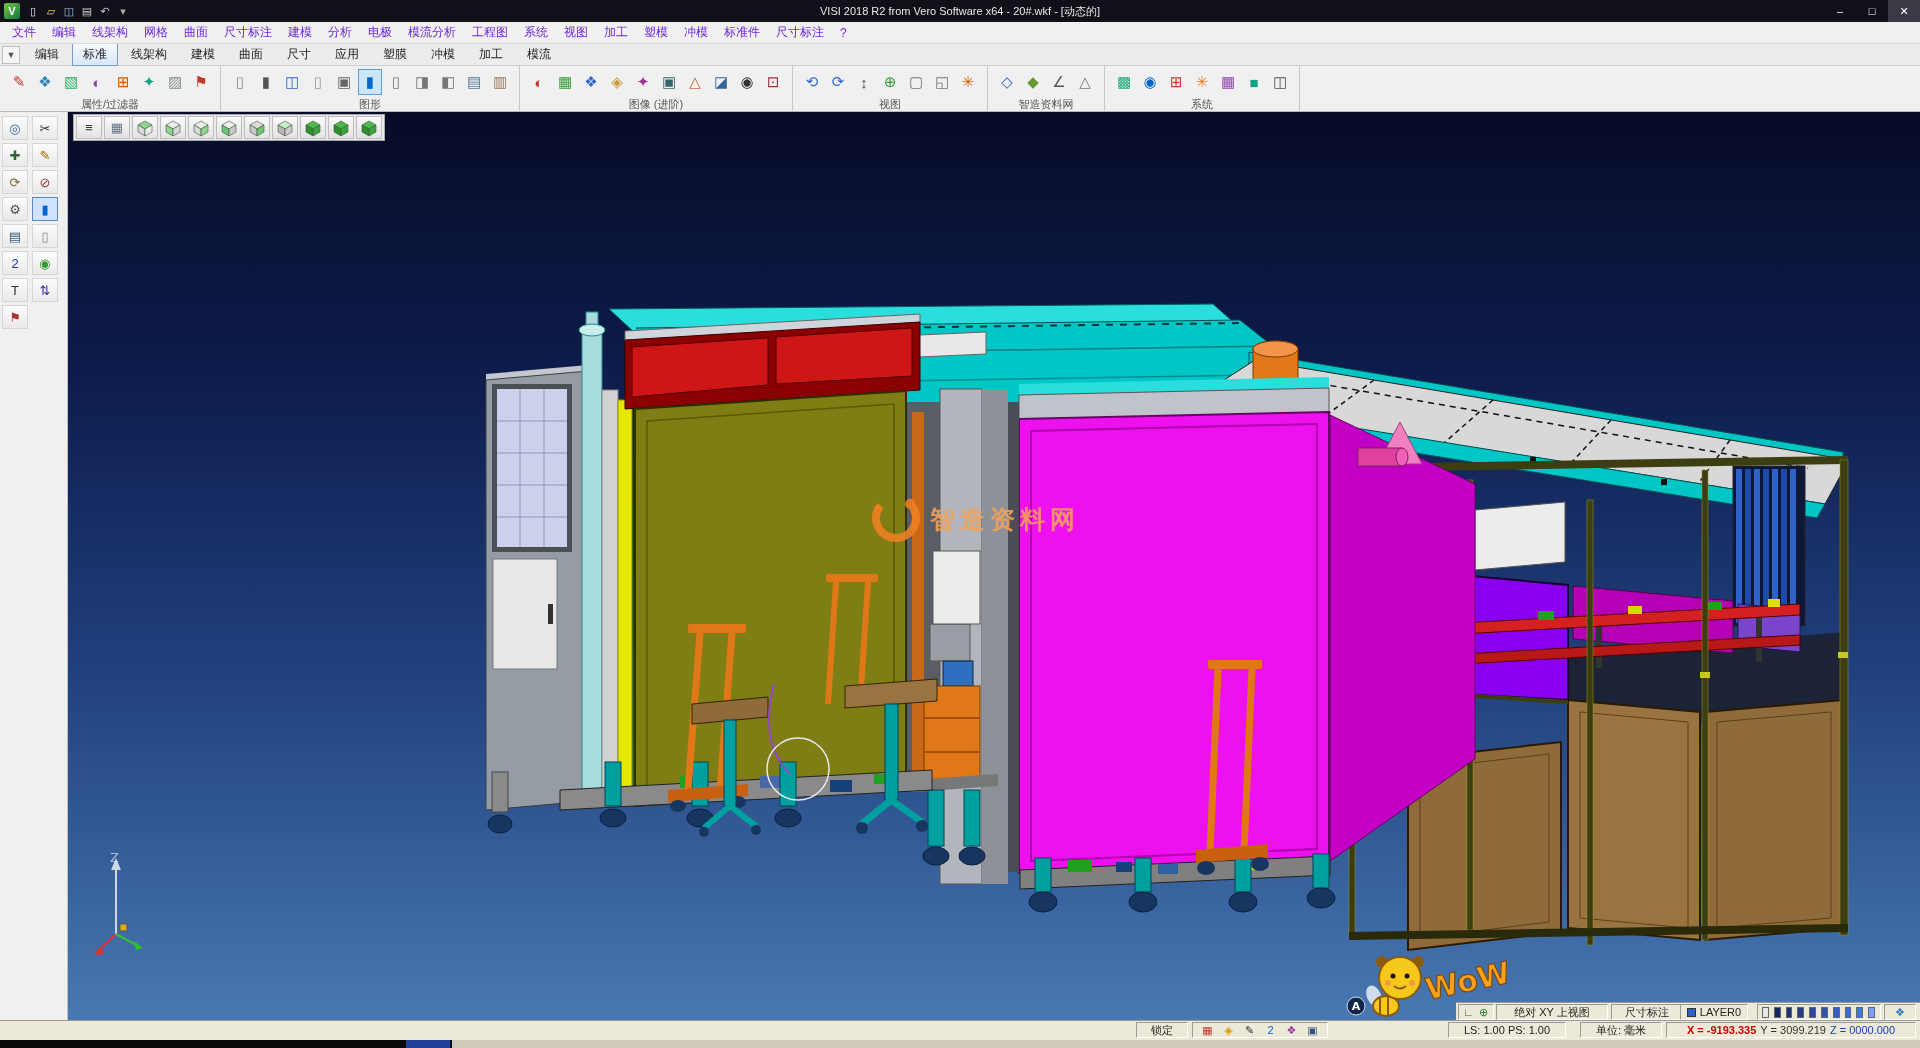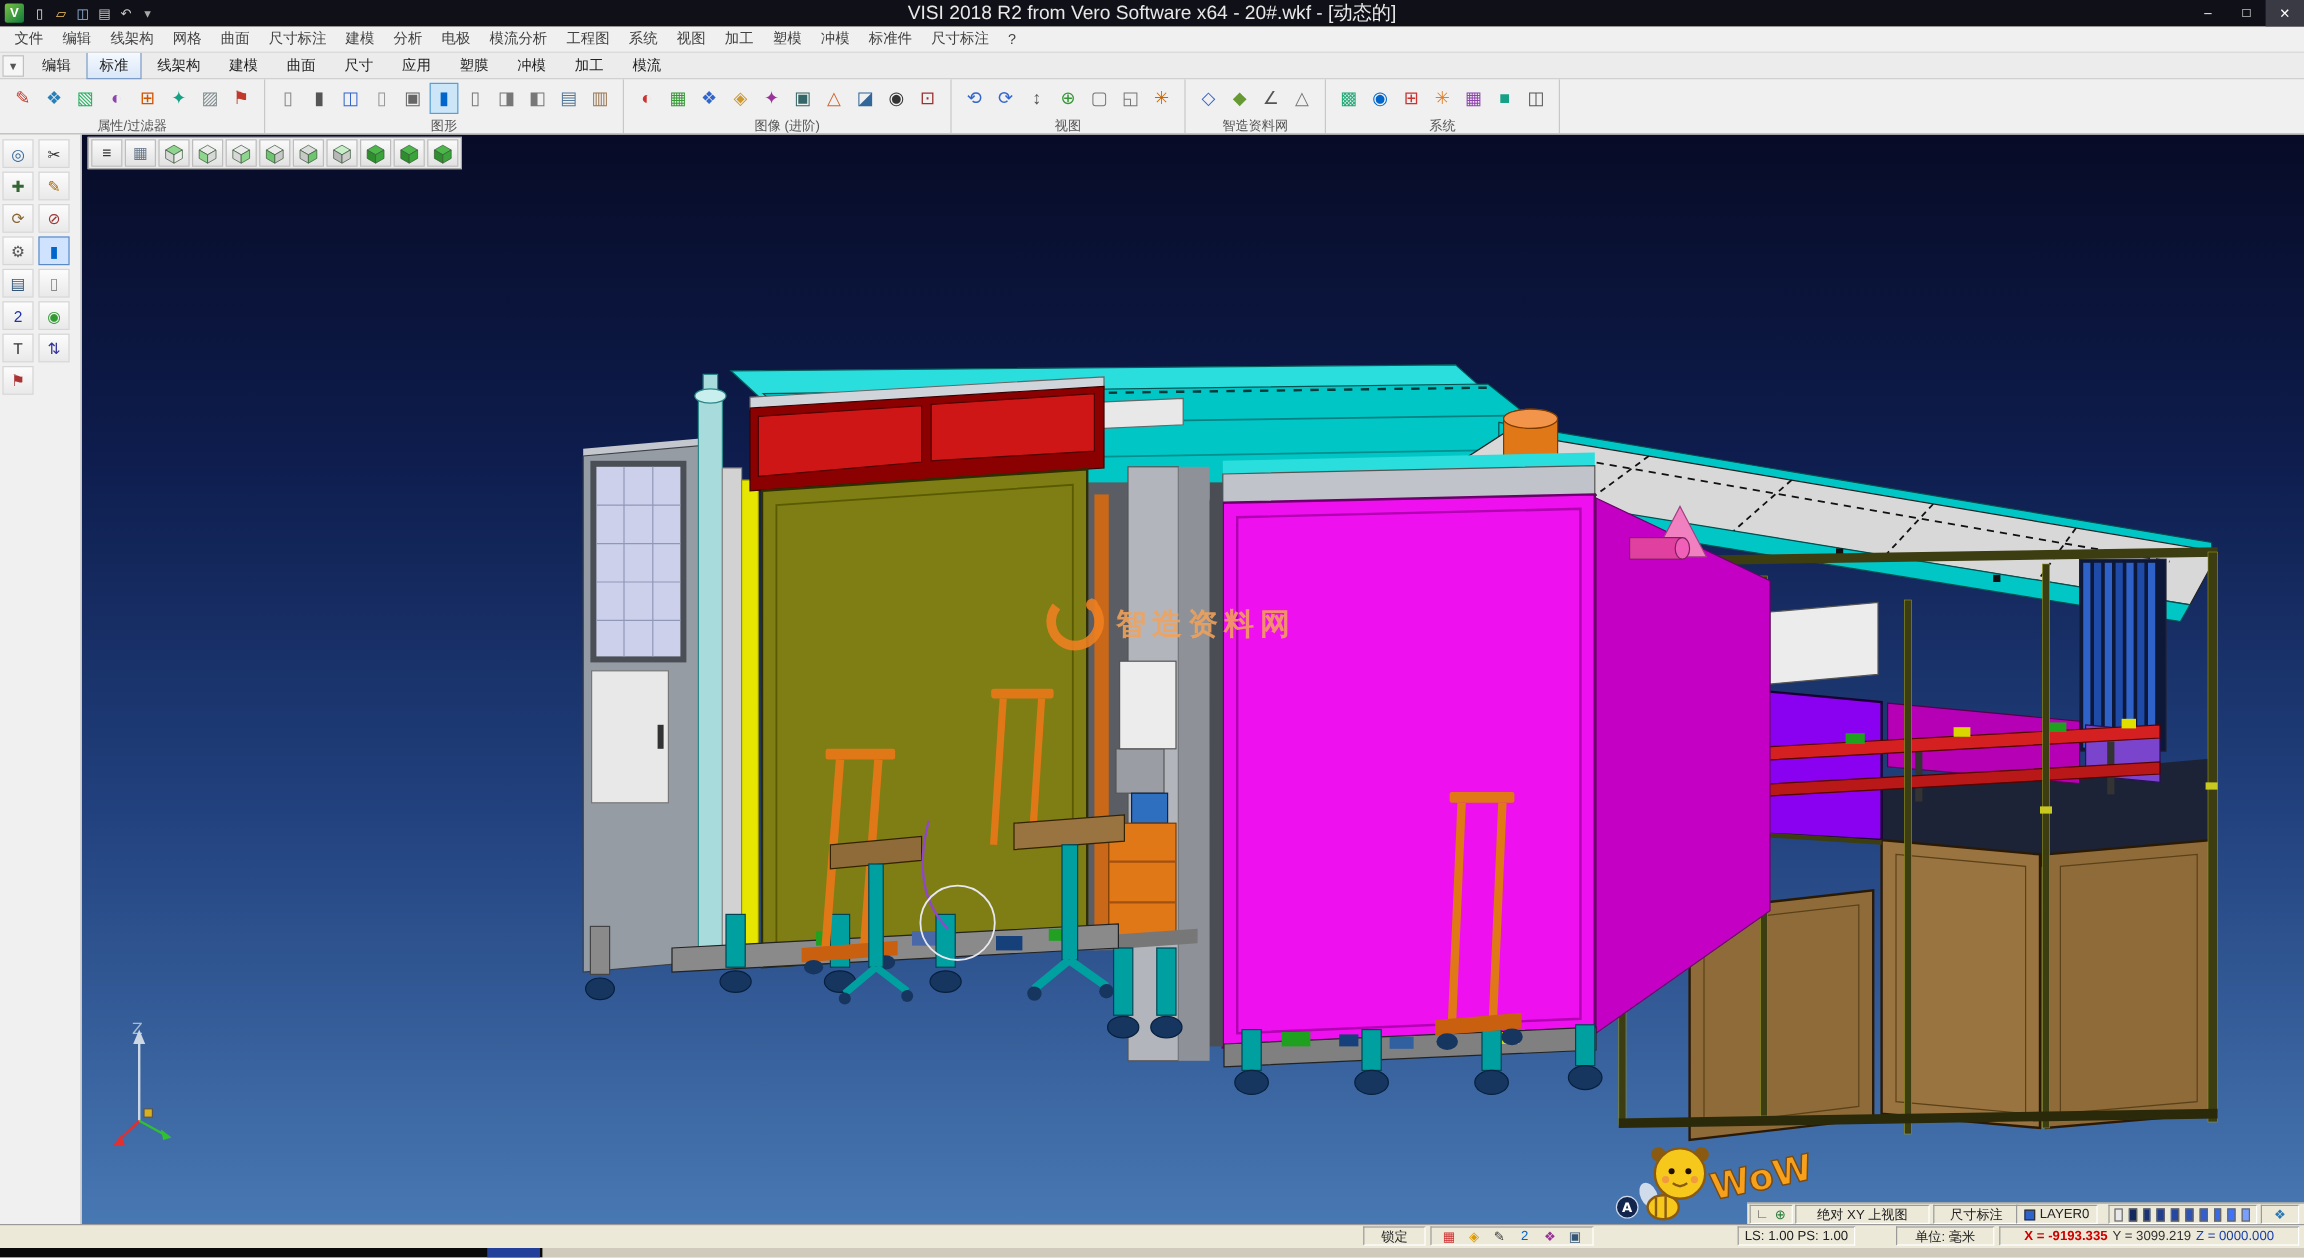--- a/index.html
+++ b/index.html
@@ -3,28 +3,28 @@
 <meta charset="utf-8">
 <style>
   *{box-sizing:border-box;margin:0;padding:0}
   html,body{width:1920px;height:1048px;overflow:hidden}
   body{position:relative;font-family:"Liberation Sans",sans-serif;background:#ece9d8;font-size:12px}
 
   
   .titlebar{position:absolute;left:0;top:0;width:1920px;height:22px;background:#101018;display:flex;align-items:center;color:#e8e8e8;z-index:20}
   .applogo{width:16px;height:16px;margin:0 4px 0 4px;background:linear-gradient(135deg,#7ac143,#0e7a3c);color:#fff;font-weight:bold;font-size:11px;display:flex;align-items:center;justify-content:center;border-radius:2px}
   .qicon{width:18px;height:18px;display:flex;align-items:center;justify-content:center;font-size:11px}
-  .wtitle{position:absolute;left:0;right:0;text-align:center;font-size:16px;pointer-events:none}
+  .wtitle{position:absolute;left:0;right:0;text-align:center;font-size:11px;pointer-events:none}
   .wctrls{margin-left:auto;display:flex;z-index:2}
   .wbtn{width:32px;height:22px;display:flex;align-items:center;justify-content:center;font-size:11px;color:#fff}
   .wbtn:last-child{background:#3a3a44}
 
   
   .menubar{position:absolute;left:0;top:22px;width:1920px;height:22px;background:#f0f0f0;border-bottom:1px solid #d8d8d8;display:flex;align-items:center;padding-left:4px;z-index:19}
-  .menu-item{padding:3px 8px;color:#404040}
+  .menu-item{padding:3px 8px;color:#6d28d9}
 
   
   .tabbar{position:absolute;left:0;top:44px;width:1920px;height:22px;background:#ececec;border-bottom:1px solid #d0d0d0;display:flex;align-items:center;padding-left:2px;z-index:18}
   .tabdrop{width:18px;height:18px;display:flex;align-items:center;justify-content:center;color:#555;font-size:9px;border:1px solid #c0c0c0;background:#f6f6f6;margin-right:3px}
   .tab{padding:2px 10px;color:#222;border:1px solid transparent;margin:0 1px}
   .tab.active{background:linear-gradient(#f5f9ff,#d9e7f8);border:1px solid #7a9cc6}
 
   
   .ribbon{position:absolute;left:0;top:66px;width:1920px;height:46px;background:#f0f0f0;border-bottom:1px solid #b8b8b8;display:flex;z-index:17}
   .rgroup{display:flex;flex-direction:column;border-right:1px solid #c8c8c8;padding:1px 6px 0}
@@ -573,21 +573,21 @@
 <div class="statusrow2">
   <div class="seg" style="left:1136px;width:52px">锁定</div>
   <div class="seg" id="r2icons" style="left:1192px;width:136px">
       <span class="stico" style="color: rgb(204, 51, 51);">▦</span>
       <span class="stico" style="color: rgb(221, 153, 0);">◈</span>
       <span class="stico" style="color: rgb(51, 51, 51);">✎</span>
       <span class="stico" style="color: rgb(0, 102, 204);">2</span>
       <span class="stico" style="color: rgb(153, 51, 153);">❖</span>
       <span class="stico" style="color: rgb(51, 85, 119);">▣</span>
     </div>
-  <div class="seg" style="left:1448px;width:98px">LS: 1.00 PS: 1.00</div>
+  <div class="seg" style="left:1448px;width:118px">LS: 1.00 PS: 1.00</div>
   <div class="seg" style="left:1580px;width:82px">单位: 毫米</div>
   <div class="seg" style="left:1666px;width:250px">
     <span class="cx">X = -9193.335</span>
     <span class="cy">Y = 3099.219</span>
     <span class="cz">Z = 0000.000</span>
   </div>
 </div>
 
 <div class="bottomstrip">
   <div class="bs-black"></div>

